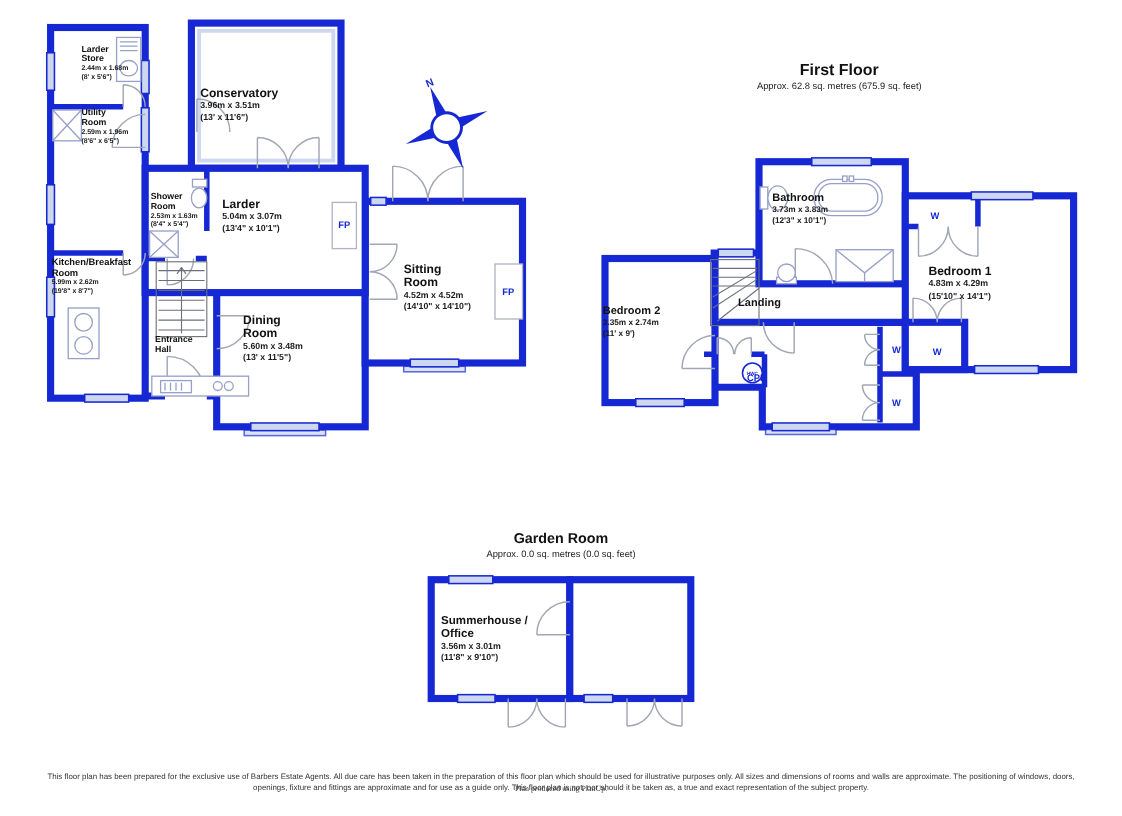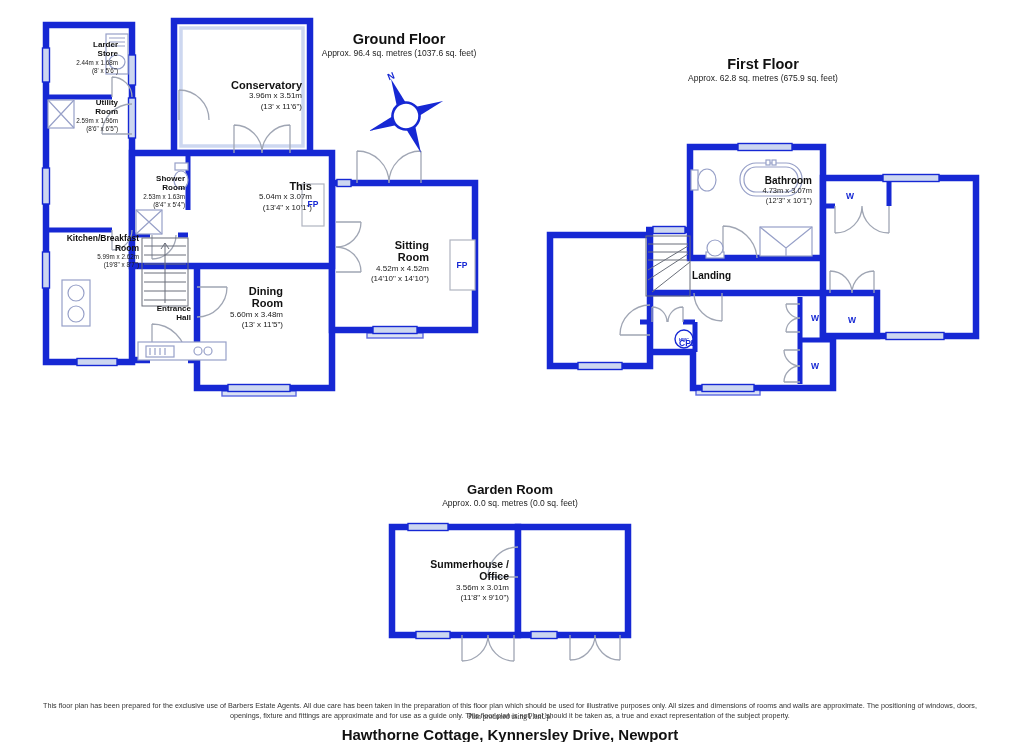--- a/index.html
+++ b/index.html
@@ -1,21 +1,21 @@
 <!DOCTYPE html>
 <html><head>
 <meta charset="utf-8">
 <style>
   html,body{margin:0;padding:0;background:#fff;}
   #plan{position:relative;width:1020px;height:742px;background:#fff;overflow:hidden;
         font-family:"Liberation Sans", sans-serif;color:#111;}
   #plan svg{position:absolute;left:0;top:0;}
-  .lbl{position:absolute;transform:translate(-50%,-50%);text-align:right;white-space:normal;}
+  .lbl{position:absolute;transform:translate(-50%,-50%);text-align:left;white-space:normal;}
   .nm{font-weight:bold;font-size:11px;line-height:1.12;color:#111;}
-  .dm{font-size:8px;line-height:1.3;color:#1a1a1a;}
+  .dm{font-size:8px;line-height:1.3;color:#1a1a1a;font-weight:bold;}
   .sm .nm{font-size:8px;} .sm .dm{font-size:6.3px;}
   .md .nm{font-size:10px;} .md .dm{font-size:7.5px;}
   .blue{color:#1628d4;font-weight:bold;font-size:8.5px;transform:translate(-50%,-50%);position:absolute;}
   .blue.tiny{font-size:4.2px;}
   .north{font-size:9.5px;transform:translate(-50%,-50%) rotate(-22deg);}
   .ftitle{position:absolute;transform:translate(-50%,0);text-align:center;}
   .ftitle .t1{font-weight:bold;font-size:14.5px;color:#111;}
   .ftitle .t2{font-size:8.5px;color:#222;margin-top:1px;}
   .ftitle.garden .t1{font-size:13px;margin-top:24px;}
   .footer-total{position:absolute;left:510px;top:679px;transform:translate(-50%,0);font-size:14px;color:#111;}
@@ -166,24 +166,20 @@
     <rect x="416" y="631.5" width="34" height="7"></rect>
     <rect x="531" y="631.5" width="26" height="7"></rect>
   </g>
   <g stroke="#a0a6b4" stroke-width="1.3" fill="none">
     <path d="M462,635 V661 M514,635 V661 M488,635 A26,26 0 0 1 462,661 M488,635 A26,26 0 0 0 514,661"></path>
     <path d="M570,635 V660 M620,635 V660 M595,635 A25,25 0 0 1 570,660 M595,635 A25,25 0 0 0 620,660"></path>
     <path d="M518,577 H488 M518,547 A30,30 0 0 0 488,577"></path>
   </g>
 </svg>
 
-<div class="ftitle" style="left:399px;top:31px">
-  <div class="t1">Ground Floor</div>
-  <div class="t2">Approx. 96.4 sq. metres (1037.6 sq. feet)</div>
-</div>
 <div class="ftitle" style="left:763px;top:56px">
   <div class="t1">First Floor</div>
   <div class="t2">Approx. 62.8 sq. metres (675.9 sq. feet)</div>
 </div>
 <div class="ftitle garden" style="left:510px;top:458px">
   <div class="t1">Garden Room</div>
   <div class="t2">Approx. 0.0 sq. metres (0.0 sq. feet)</div>
 </div>
 
 <div class="lbl sm" style="left:96px;top:58px;width:44px">
@@ -200,21 +196,21 @@
   <div class="nm">Conservatory</div>
   <div class="dm">3.96m x 3.51m</div>
   <div class="dm">(13' x 11'6")</div>
 </div>
 <div class="lbl sm" style="left:161px;top:192px;width:48px">
   <div class="nm">Shower Room</div>
   <div class="dm">2.53m x 1.63m</div>
   <div class="dm">(8'4" x 5'4")</div>
 </div>
 <div class="lbl" style="left:257px;top:197px;width:110px">
-  <div class="nm">This</div>
+  <div class="nm">Larder</div>
   <div class="dm">5.04m x 3.07m</div>
   <div class="dm">(13'4" x 10'1")</div>
 </div>
 <div class="lbl" style="left:398px;top:262px;width:62px">
   <div class="nm">Sitting Room</div>
   <div class="dm">4.52m x 4.52m</div>
   <div class="dm">(14'10" x 14'10")</div>
 </div>
 <div class="lbl sm" style="left:93px;top:252px;width:92px">
   <div class="nm" style="font-size:8.5px">Kitchen/Breakfast Room</div>
@@ -228,36 +224,45 @@
   <div class="nm">Dining Room</div>
   <div class="dm">5.60m x 3.48m</div>
   <div class="dm">(13' x 11'5")</div>
 </div>
 <div class="blue" style="left:313px;top:204px">FP</div>
 <div class="blue" style="left:462px;top:265px">FP</div>
 <div class="blue north" style="left:391px;top:76px">N</div>
 
 <div class="lbl md" style="left:757px;top:190px;width:110px">
   <div class="nm">Bathroom</div>
-  <div class="dm">4.73m x 3.07m</div>
+  <div class="dm">3.73m x 3.83m</div>
   <div class="dm">(12'3" x 10'1")</div>
+</div>
+<div class="lbl" style="left:899px;top:258px;width:110px">
+  <div class="nm">Bedroom 1</div>
+  <div class="dm">4.83m x 4.29m</div>
+  <div class="dm">(15'10" x 14'1")</div>
+</div>
+<div class="lbl md" style="left:598px;top:293px;width:100px">
+  <div class="nm">Bedroom 2</div>
+  <div class="dm">3.35m x 2.74m</div>
+  <div class="dm">(11' x 9')</div>
 </div>
 <div class="lbl md" style="left:701px;top:276px;width:60px">
   <div class="nm">Landing</div>
 </div>
 <div class="blue" style="left:850px;top:196px">W</div>
 <div class="blue" style="left:815px;top:318px">W</div>
 <div class="blue" style="left:852px;top:320px">W</div>
 <div class="blue" style="left:815px;top:366px">W</div>
 <div class="blue" style="left:688px;top:343px">CPD</div>
 <div class="blue tiny" style="left:684px;top:339px">HWC</div>
 
 <div class="lbl md" style="left:455px;top:581px;width:108px">
   <div class="nm" style="font-size:10.5px">Summerhouse / Office</div>
   <div class="dm" style="font-size:8px">3.56m x 3.01m</div>
   <div class="dm" style="font-size:8px">(11'8" x 9'10")</div>
 </div>
 
 <div class="footer-disc">This floor plan has been prepared for the exclusive use of Barbers Estate Agents. All due care has been taken in the preparation of this floor plan which should be used for illustrative purposes only. All sizes and dimensions of rooms and walls are approximate. The positioning of windows, doors, openings, fixture and fittings are approximate and for use as a guide only. This floor plan is not, nor should it be taken as, a true and exact representation of the subject property.</div>
 <div class="footer-prod">Plan produced using PlanUp.</div>
-<div class="footer-addr">Hawthorne Cottage, Kynnersley Drive, Newport</div>
 
 </div>
 
 </body></html>

